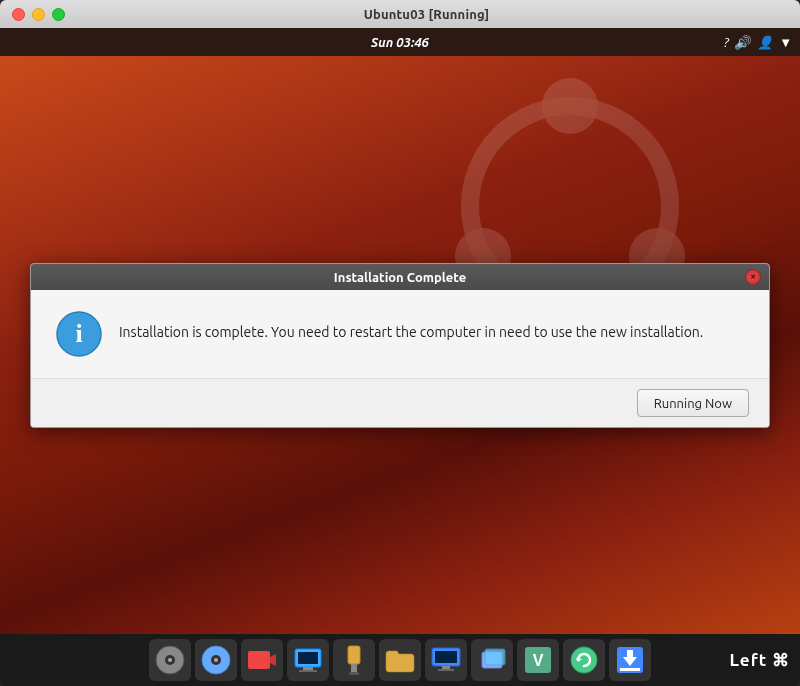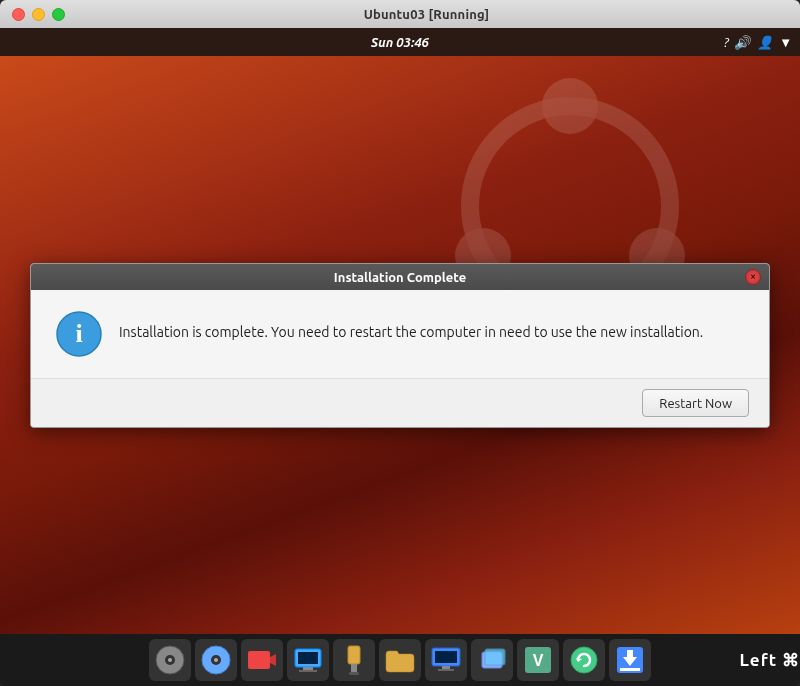--- a/index.html
+++ b/index.html
@@ -213,21 +213,21 @@
       display: flex;
       align-items: center;
       justify-content: center;
       font-size: 20px;
       cursor: pointer;
       flex-shrink: 0;
     }
 
     .taskbar-right {
       position: absolute;
-      right: 0;
+      right: 10px;
       display: flex;
       align-items: center;
       gap: 4px;
     }
 
     .taskbar-shortcut {
       color: white;
       font-size: 17px;
       font-weight: bold;
       letter-spacing: 1px;
@@ -288,21 +288,21 @@
 
           <svg class="info-svg" viewBox="0 0 48 48">
             <circle cx="24" cy="24" r="22" fill="#3b9ddd" stroke="#2980b9" stroke-width="1.5"></circle>
             <text x="24" y="32" text-anchor="middle" font-size="26" font-weight="bold" fill="white" font-family="Georgia, serif">i</text>
           </svg>
 
           <span class="dialog-message">Installation is complete. You need to restart the computer in need to use the new installation.</span>
         </div>
 
         <div class="dialog-footer">
-          <button class="restart-btn">Restart Now</button>
+          <button class="restart-btn">Running Now</button>
         </div>
 
       </div>
     </div>
 
   </div>
 
   <div class="taskbar">
 
     <div class="taskbar-item" style="background:#333;">

